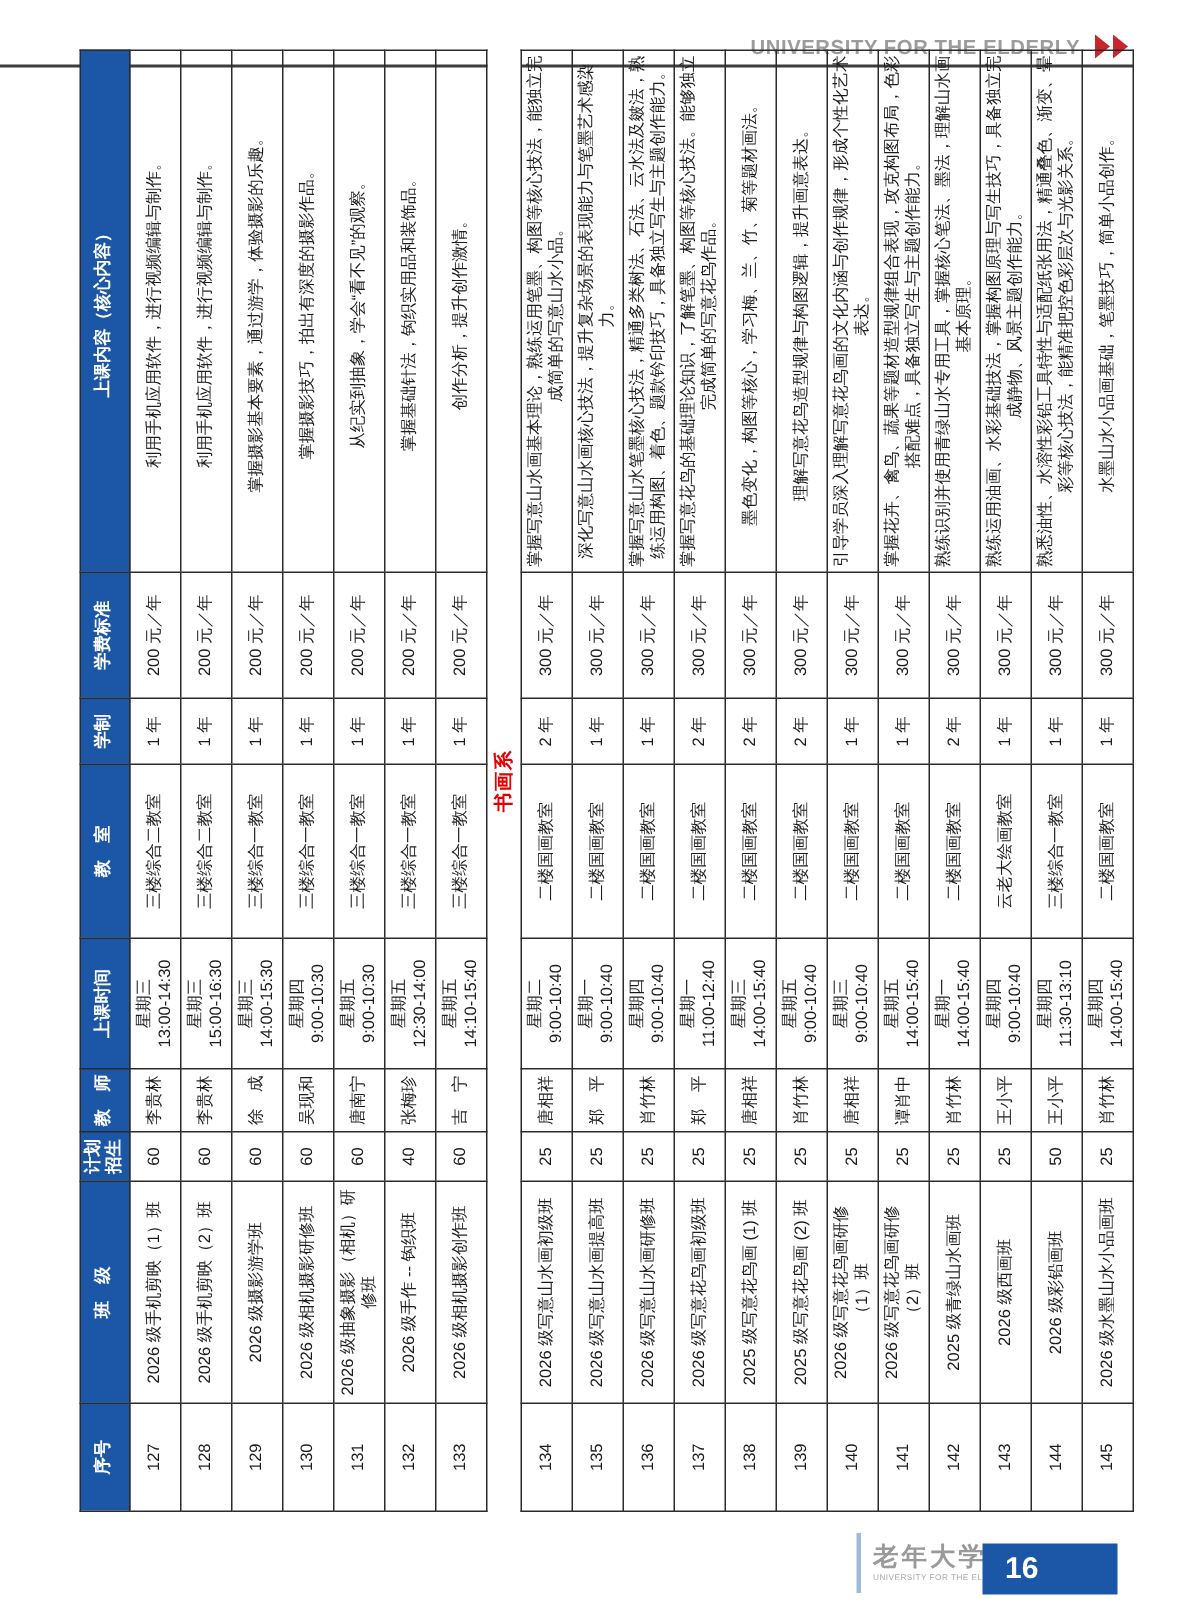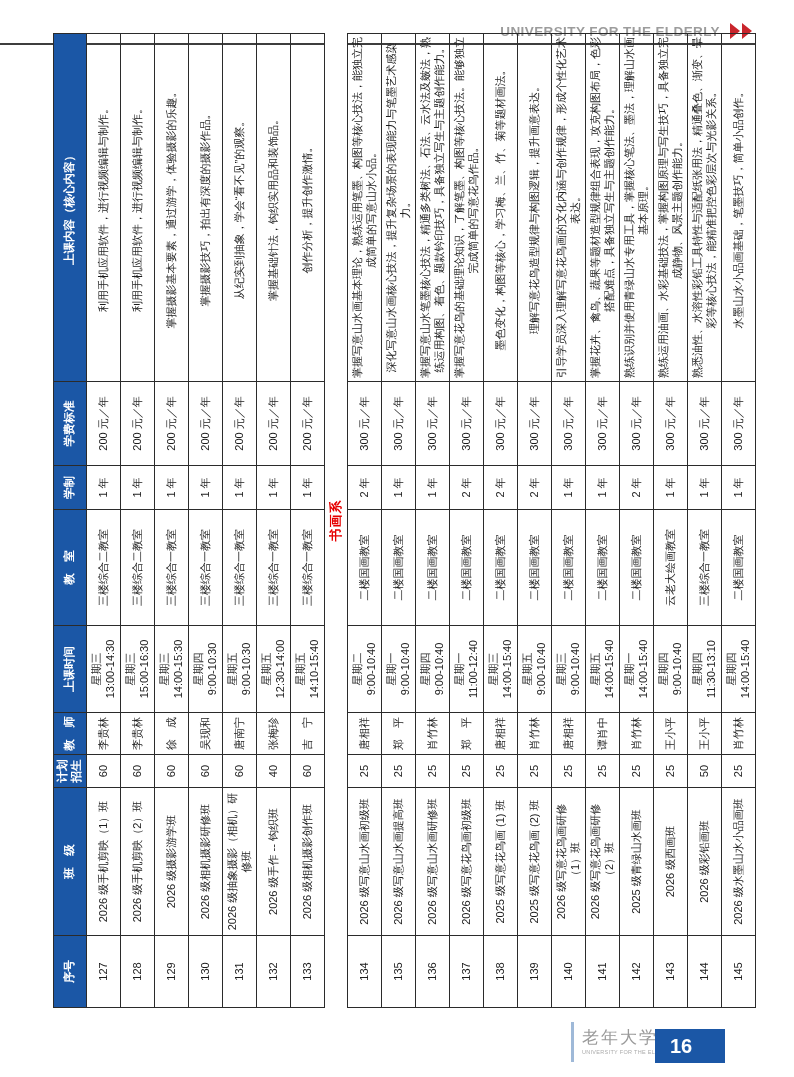--- a/index.html
+++ b/index.html
@@ -68,28 +68,28 @@
     letter-spacing:1px;
   }
 
   
   .footer-bar{
     position:absolute;left:571px;top:1022px;width:3px;height:40px;
     background:#9FB9D8;
   }
   .footer-brand-cn{
     position:absolute;left:582px;top:1026px;
-    font-size:17px;font-weight:normal;color:#9a9a9a;letter-spacing:2px;
+    font-size:17px;font-weight:bold;color:#9a9a9a;letter-spacing:2px;
   }
   .footer-brand-en{
     position:absolute;left:582px;top:1049px;
     font-size:5.5px;color:#ababab;letter-spacing:.3px;
   }
   .page-badge{
-    position:absolute;left:655px;top:1029px;width:70px;height:34px;
+    position:absolute;left:655px;top:1029px;width:90px;height:34px;
     color:#ffffff;font-size:20px;font-weight:bold;
     line-height:34px;padding-left:15px;box-sizing:border-box;
   }
 </style>
 </head>
 <body>
 
 <div class="page">
 
   <div class="top-header">

